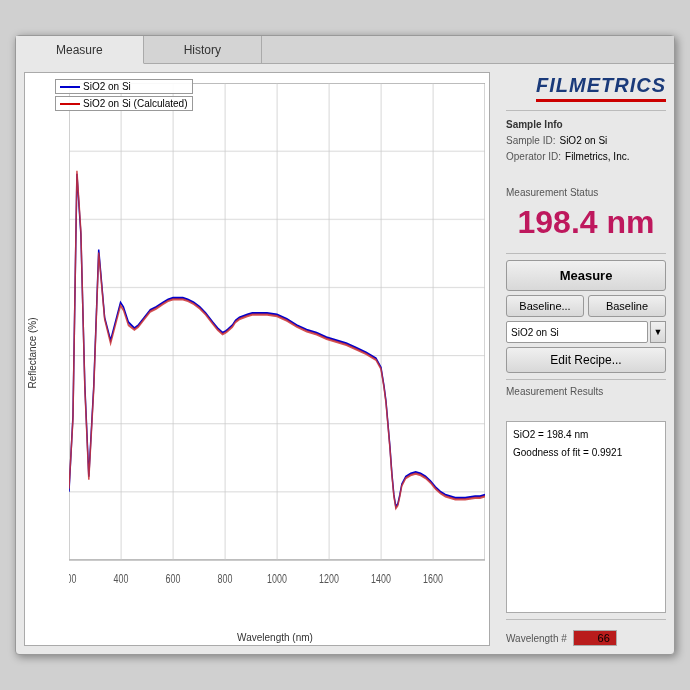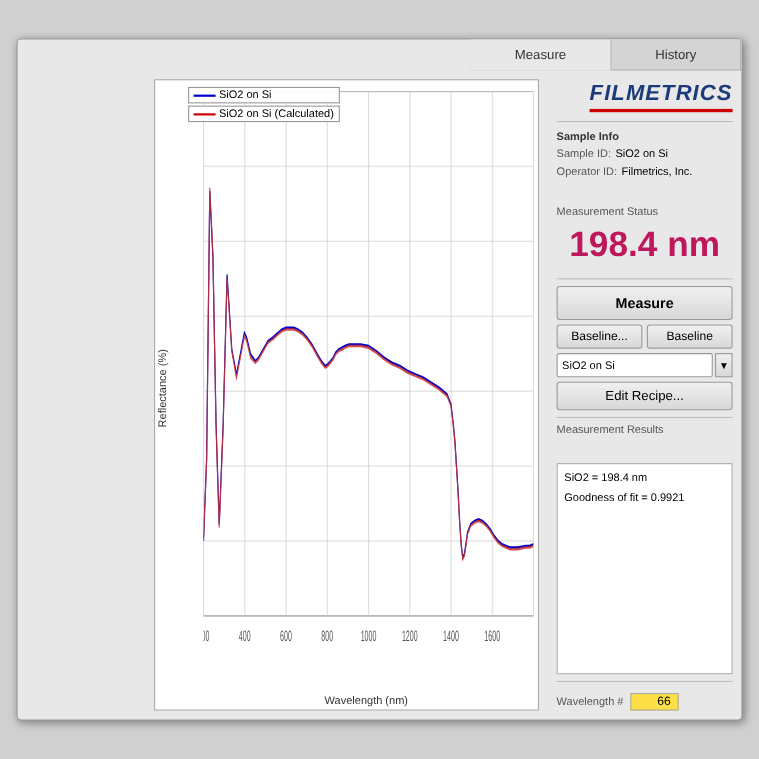--- a/index.html
+++ b/index.html
@@ -16,21 +16,20 @@
     }
     .app-window {
       width: 660px;
       height: 620px;
       background: #e8e8e8;
       border: 1px solid #999;
       border-radius: 4px;
       box-shadow: 2px 2px 8px rgba(0,0,0,0.4);
       display: flex;
       flex-direction: column;
-      align-items: flex-end;
     }
     .tab-bar {
       display: flex;
       background: #d4d4d4;
       border-bottom: 1px solid #aaa;
       height: 28px;
     }
     .tab {
       padding: 5px 40px;
       font-size: 12px;
@@ -221,21 +220,21 @@
       gap: 6px;
       margin-top: 4px;
     }
     .meas-num-label {
       font-size: 10px;
       color: #555;
       white-space: nowrap;
     }
     .meas-num-box {
       border: 1px solid #aaa;
-      background: #fde047;
+      background: #b91c1c;
       padding: 1px 6px;
       font-size: 11px;
       width: 44px;
       text-align: right;
     }
     .divider {
       height: 1px;
       background: #bbb;
       margin: 2px 0;
     }

